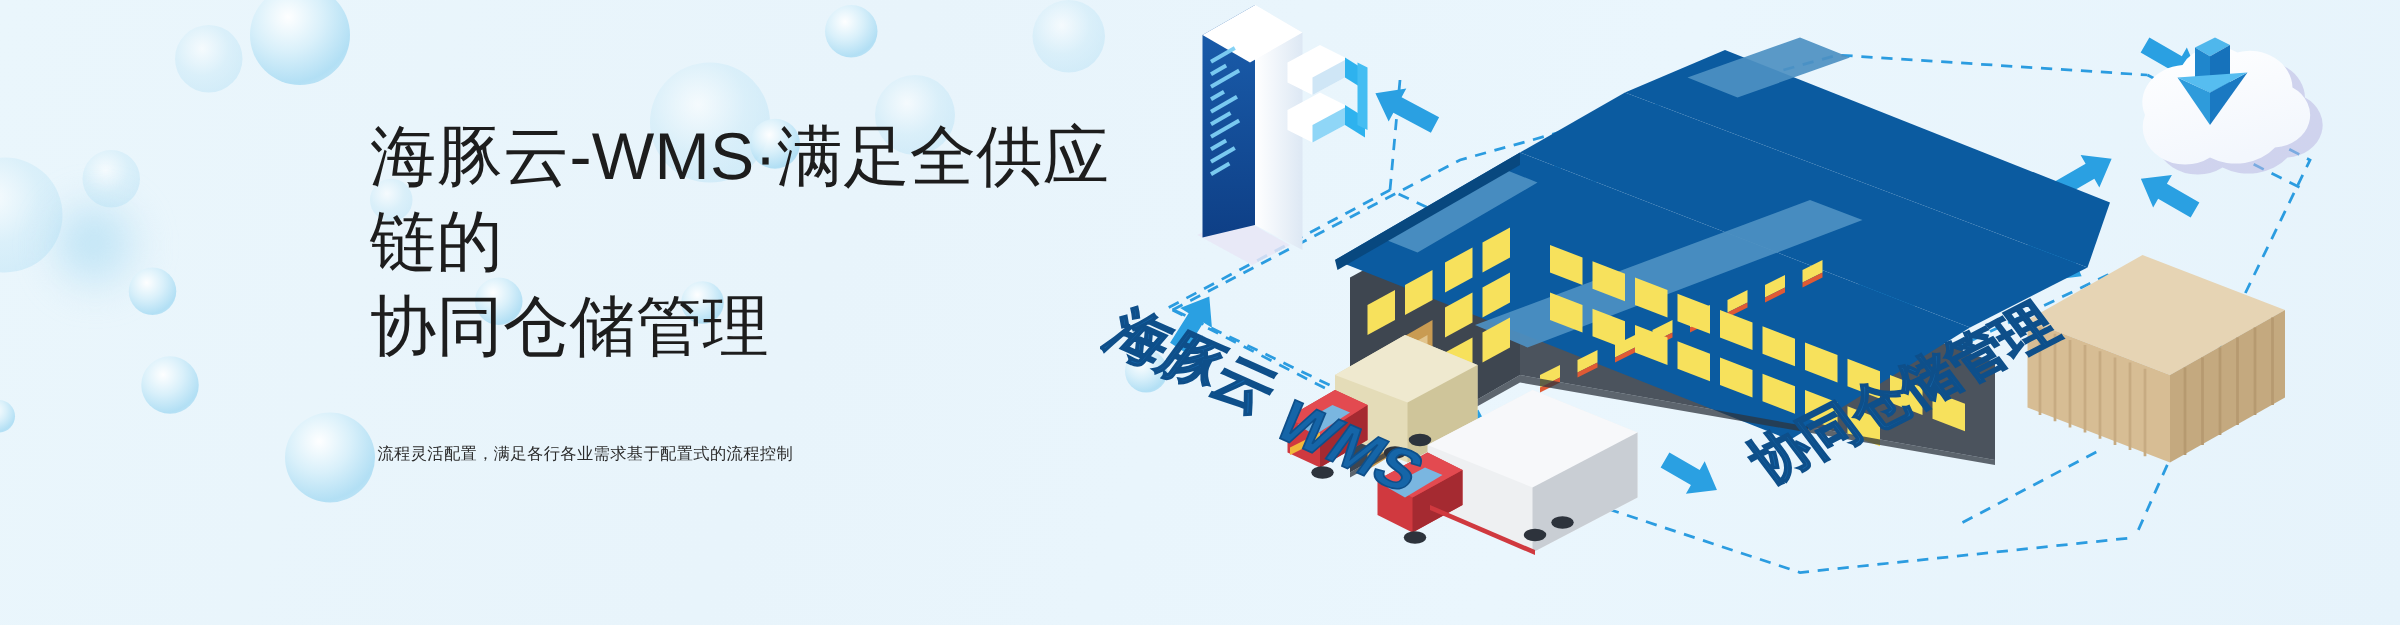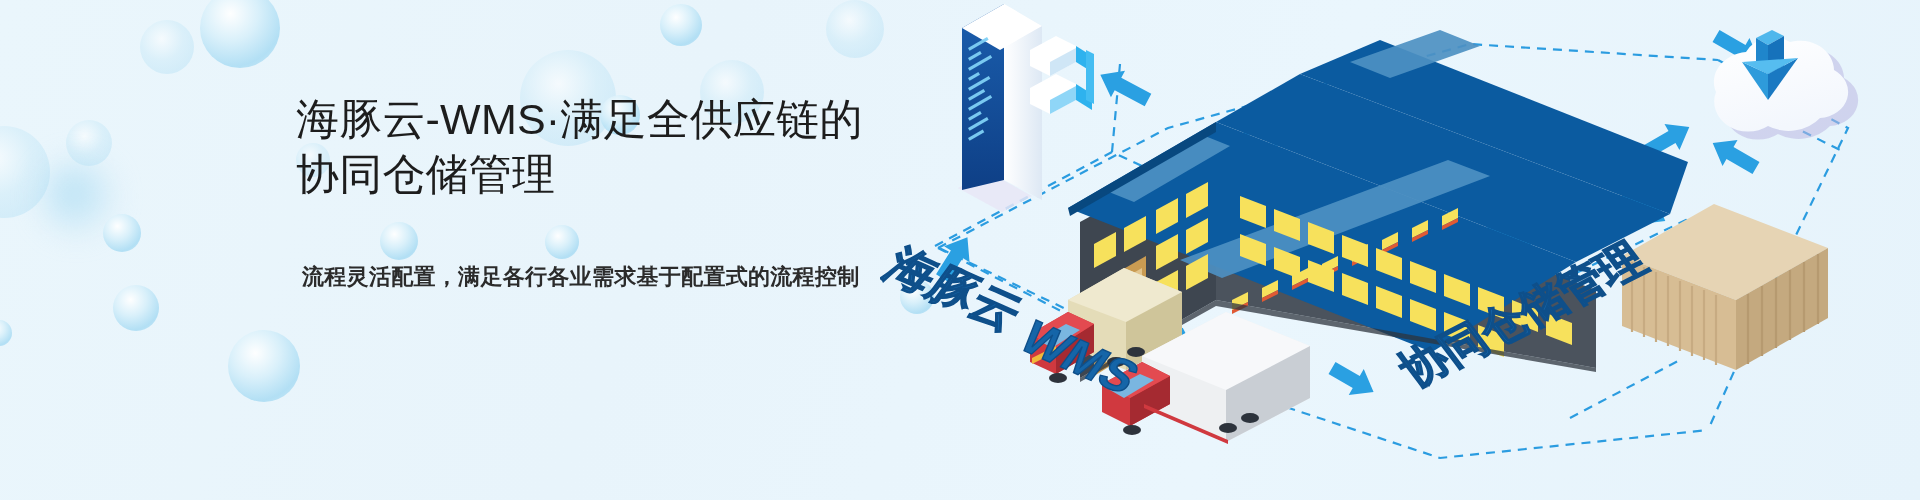--- a/index.html
+++ b/index.html
@@ -47,34 +47,34 @@
   
   .copy {
     position: absolute;
     left: 296px;
     top: 92px;
     width: 620px;
   }
   .headline {
     margin: 0;
     color: #1d1d1d;
-    font-size: 43px;
+    font-size: 53px;
     line-height: 1.28;
     font-weight: 400;
     letter-spacing: 0.2px;
     white-space: pre-line;
   }
   .subline {
     margin: 0;
     padding-top: 58px;
     padding-left: 6px;
     color: #2b2b2b;
-    font-size: 22px;
+    font-size: 13px;
     line-height: 1.5;
-    font-weight: 700;
+    font-weight: 400;
     letter-spacing: 0.3px;
   }
 
   
   .art {
     position: absolute;
     left: 880px;
     top: 0;
     width: 1040px;
     height: 500px;

